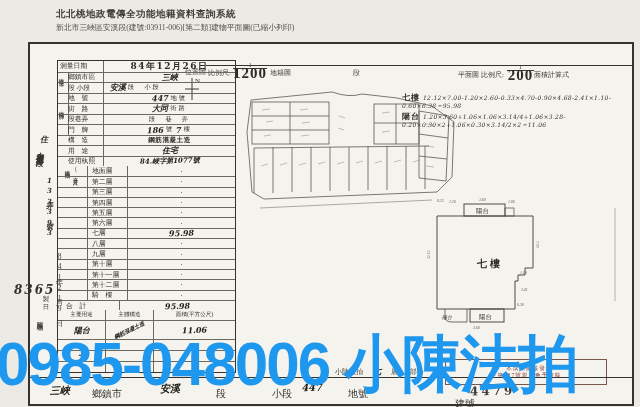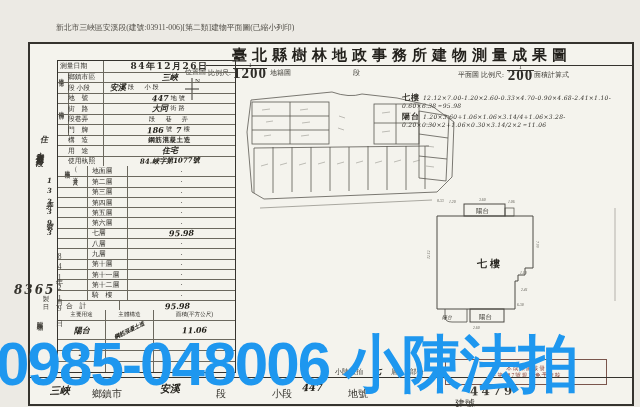--- a/index.html
+++ b/index.html
@@ -75,26 +75,26 @@
   
   .wm{position:absolute;left:-4px;top:322px;width:700px;z-index:60;white-space:nowrap;
       font-family:"Liberation Sans",sans-serif;font-weight:800;font-size:62px;letter-spacing:-2px;
       transform:scaleX(.97);transform-origin:left center;}
 </style>
 </head>
 <body>
 
 <div class="canvas">
 
+  <div class="hdr1">北北桃地政電傳全功能地籍資料查詢系統</div>
   <div class="hdr2">新北市三峽區安溪段(建號:03911-006)[第二類]建物平面圖(已縮小列印)</div>
 
   <div class="mn mhw" style="left:14px;top:283px;font-size:12px;letter-spacing:2px;z-index:5;">8365</div>
 
   <div class="form">
-    <div class="title">臺北縣樹林地政事務所建物測量成果圖</div>
     <div class="title-line"></div>
 
     <span class="sc" style="left:155px;top:23px;">位置圖</span>
     <span class="sc" style="left:178px;top:24px;">比例尺:</span>
     <div class="frac" style="left:203px;top:19px;">
       <span class="fn">1</span>
       <span class="fd">1200</span>
     </div>
     <span class="sc" style="left:240px;top:24px;">地籍圖</span>
     <span class="sc" style="left:323px;top:24px;">段</span>

